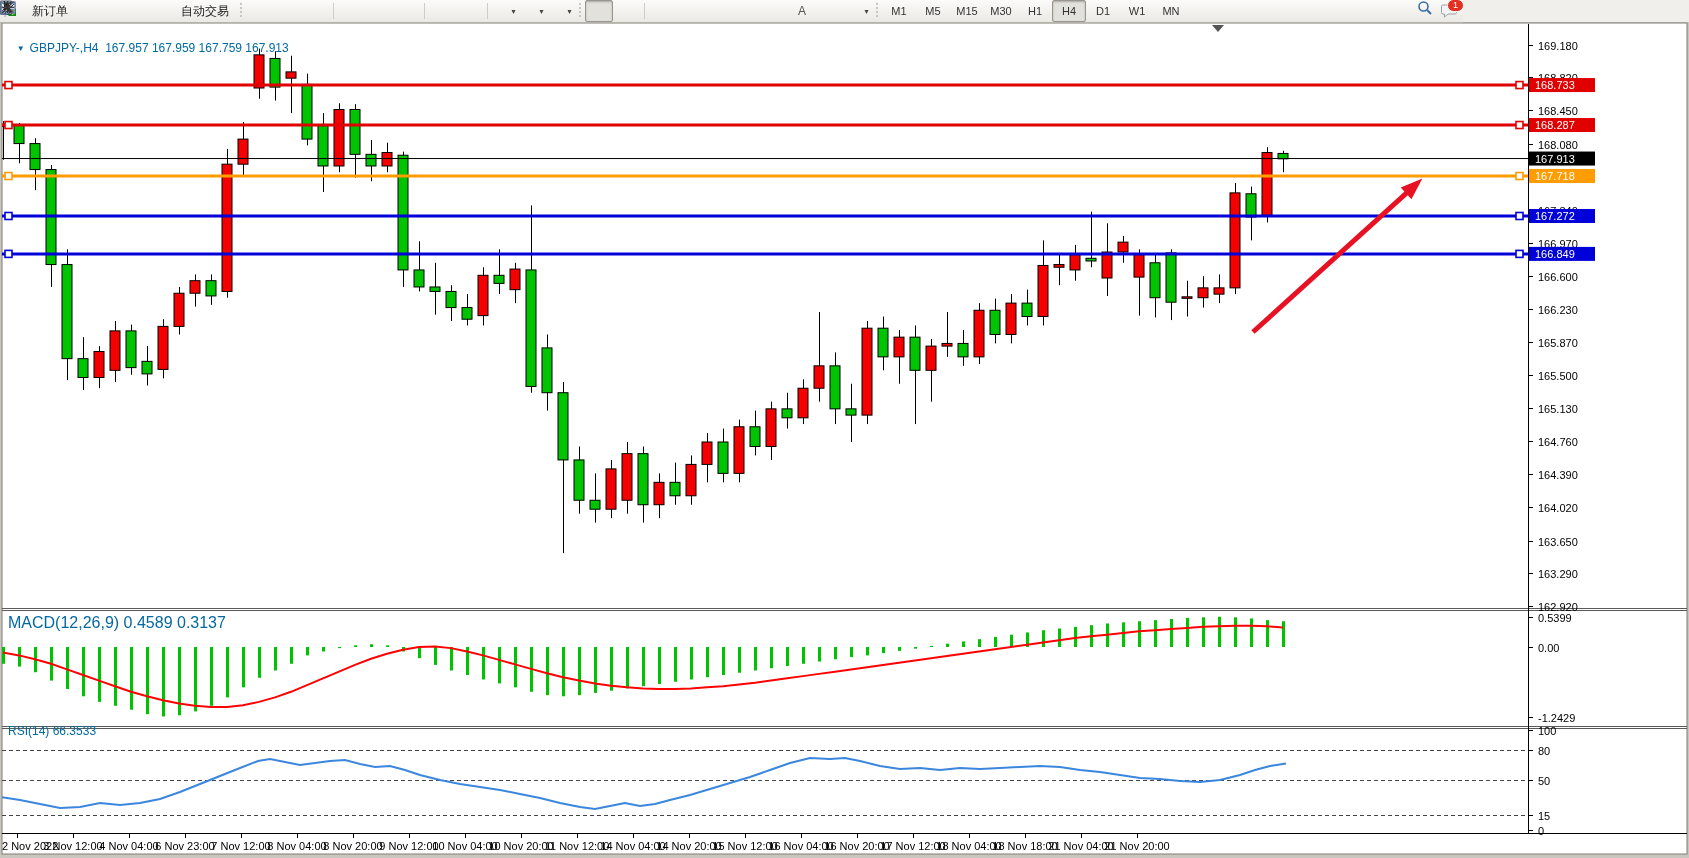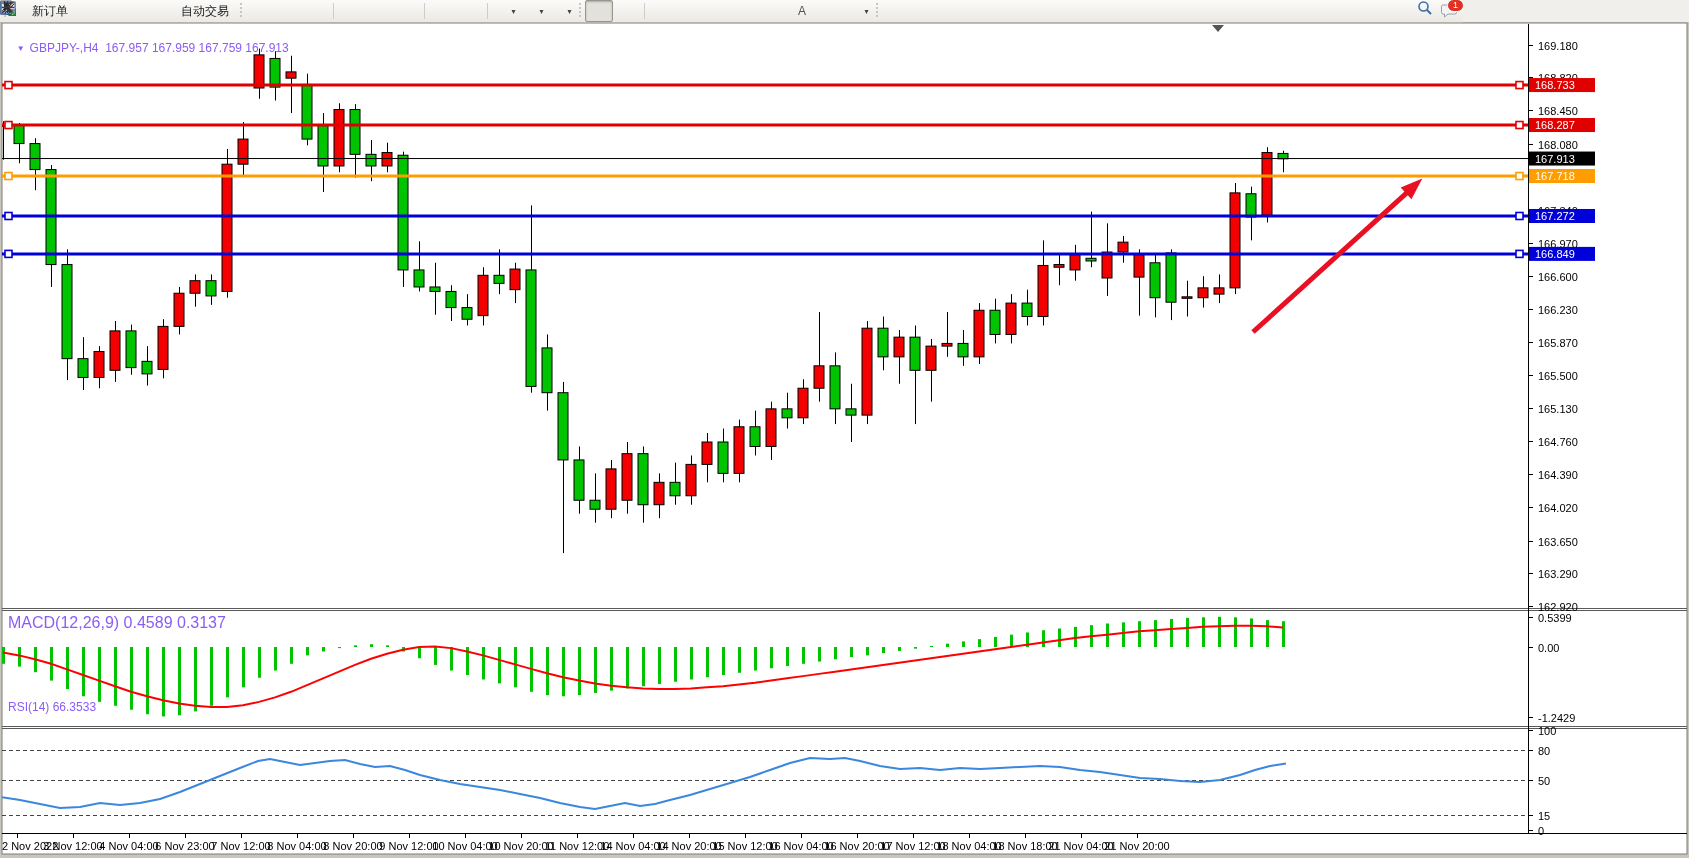--- a/index.html
+++ b/index.html
@@ -23,25 +23,25 @@
     padding:0 2px;border:1px solid transparent;border-radius:2px;}
   .tb-btn.active{background:#e3e1dc;border:1px solid #9a968e;box-shadow:inset 0 1px 2px rgba(0,0,0,.25);}
   .tb-label{padding:0 4px 0 3px;white-space:nowrap;}
   .tf-btn{font-size:11px;color:#333;padding:0 5px;}
   .icon{display:inline-flex;align-items:center;justify-content:center;width:16px;height:16px;}
   .caret{font-size:8px;color:#444;margin-left:1px;}
   .right-tools{position:absolute;right:6px;top:0;height:22px;display:flex;align-items:center;gap:8px;}
   .chat-badge{position:absolute;top:-4px;right:-7px;background:#e33022;color:#fff;border-radius:7px;
     font-size:9px;line-height:11px;min-width:11px;text-align:center;padding:0 2px;border:1px solid #fff;}
   
-  .overlay{position:absolute;z-index:5;color:#8b5cf6;white-space:pre;}
+  .overlay{position:absolute;z-index:5;color:#0369a1;white-space:pre;}
   #chart-title{left:10px;top:27px;font-size:12px;}
   #chart-title .tri{font-size:8px;vertical-align:1px;margin-right:5px;}
   #macd-label{left:8px;top:614px;font-size:16px;}
-  #rsi-label{left:8px;top:700px;font-size:12px;}
+  #rsi-label{left:8px;top:724px;font-size:12px;}
   svg{position:absolute;left:0;top:0;}
   text{font-family:"Liberation Sans",sans-serif;}
 </style>
 </head>
 <body>
 
 <div class="toolbar">
   <div class="tb-handle"></div>
 
   <div class="tb-btn">
@@ -284,20 +284,31 @@
           <polygon points="3,3 7,5 5,7" fill="#333"></polygon>
           <polygon points="12,12 8,10 10,8" fill="#333"></polygon>
           <line x1="5.5" y1="5.5" x2="9.5" y2="9.5" stroke="#333"></line>
         </svg>
     </span>
       <span class="caret">▾</span>
   </div>
 
   <div class="tb-handle"></div>
 
+  <div id="tf-group" style="display:flex;align-items:center;">
+      <div class="tb-btn tf-btn">M1</div>
+      <div class="tb-btn tf-btn">M5</div>
+      <div class="tb-btn tf-btn">M15</div>
+      <div class="tb-btn tf-btn">M30</div>
+      <div class="tb-btn tf-btn">H1</div>
+      <div class="tb-btn tf-btn active">H4</div>
+      <div class="tb-btn tf-btn">D1</div>
+      <div class="tb-btn tf-btn">W1</div>
+      <div class="tb-btn tf-btn">MN</div>
+    </div>
 
   <div class="right-tools">
     <span class="icon">
       <svg width="16" height="16">
           <circle cx="6.5" cy="6.5" r="4.5" fill="none" stroke="#3a6ea5" stroke-width="1.6"></circle>
           <line x1="10" y1="10" x2="14" y2="14" stroke="#3a6ea5" stroke-width="2"></line>
         </svg>
     </span>
     <span class="icon" style="position:relative;">
       <svg width="17" height="15">

